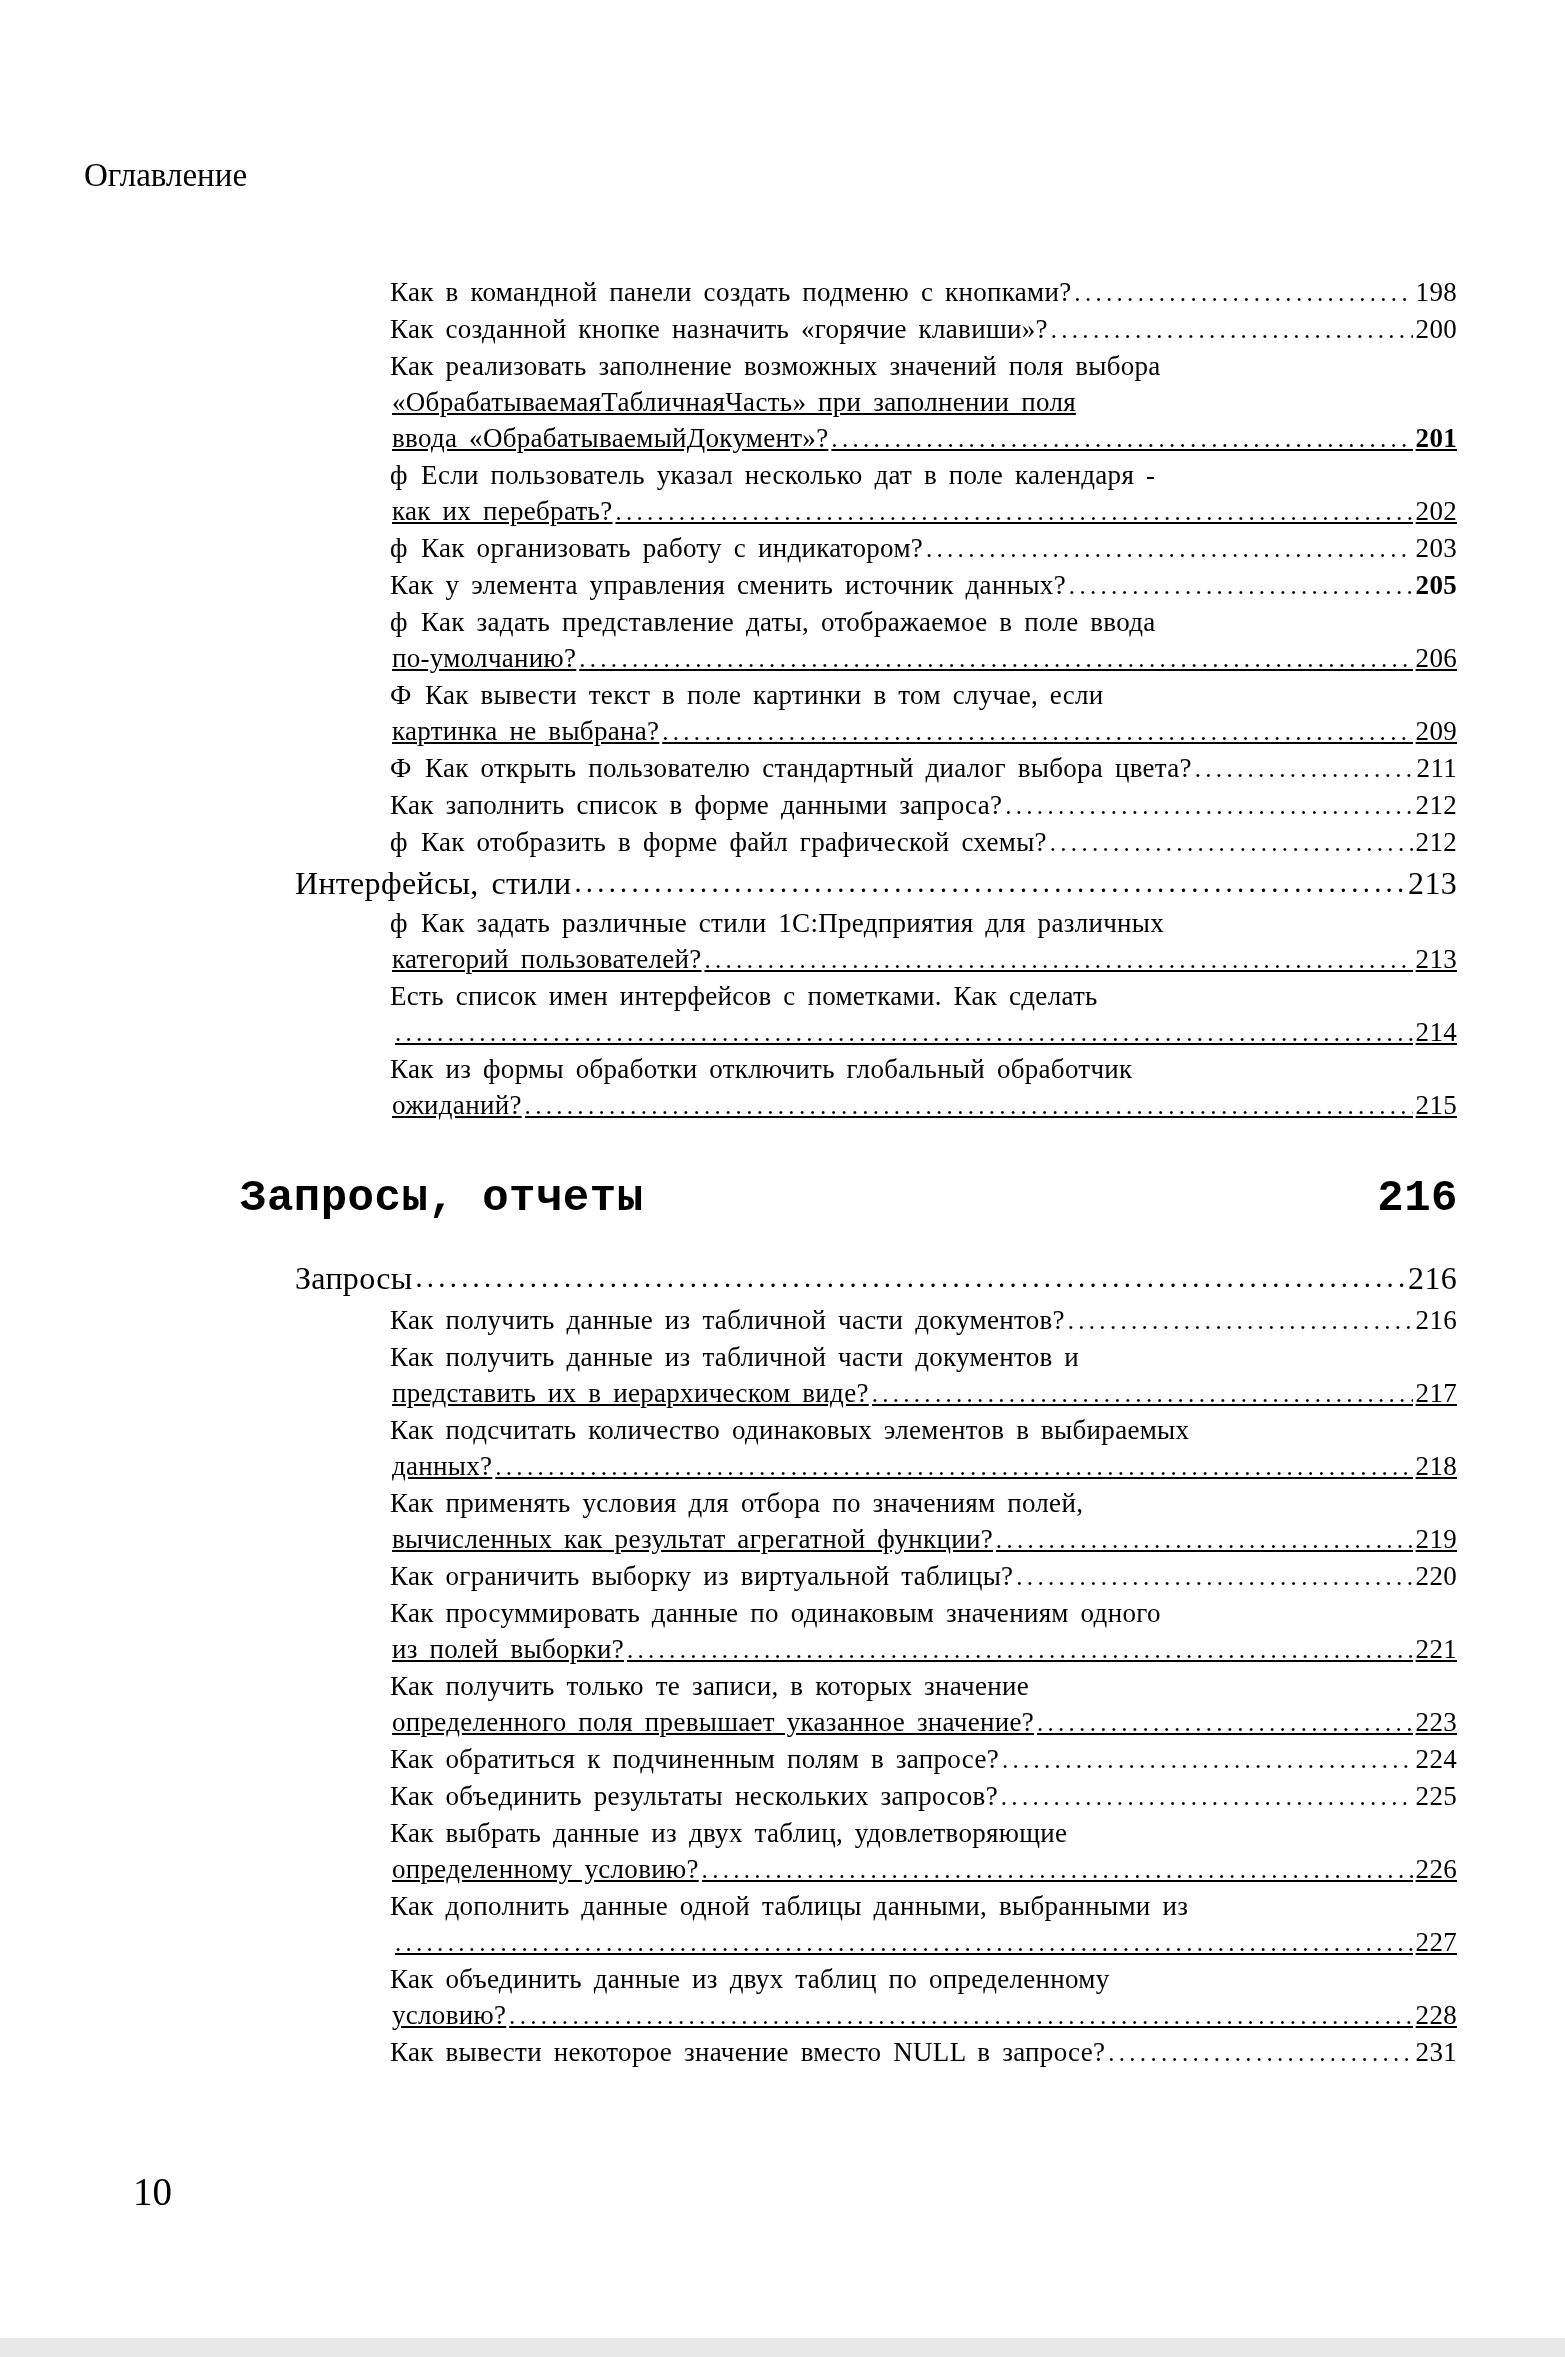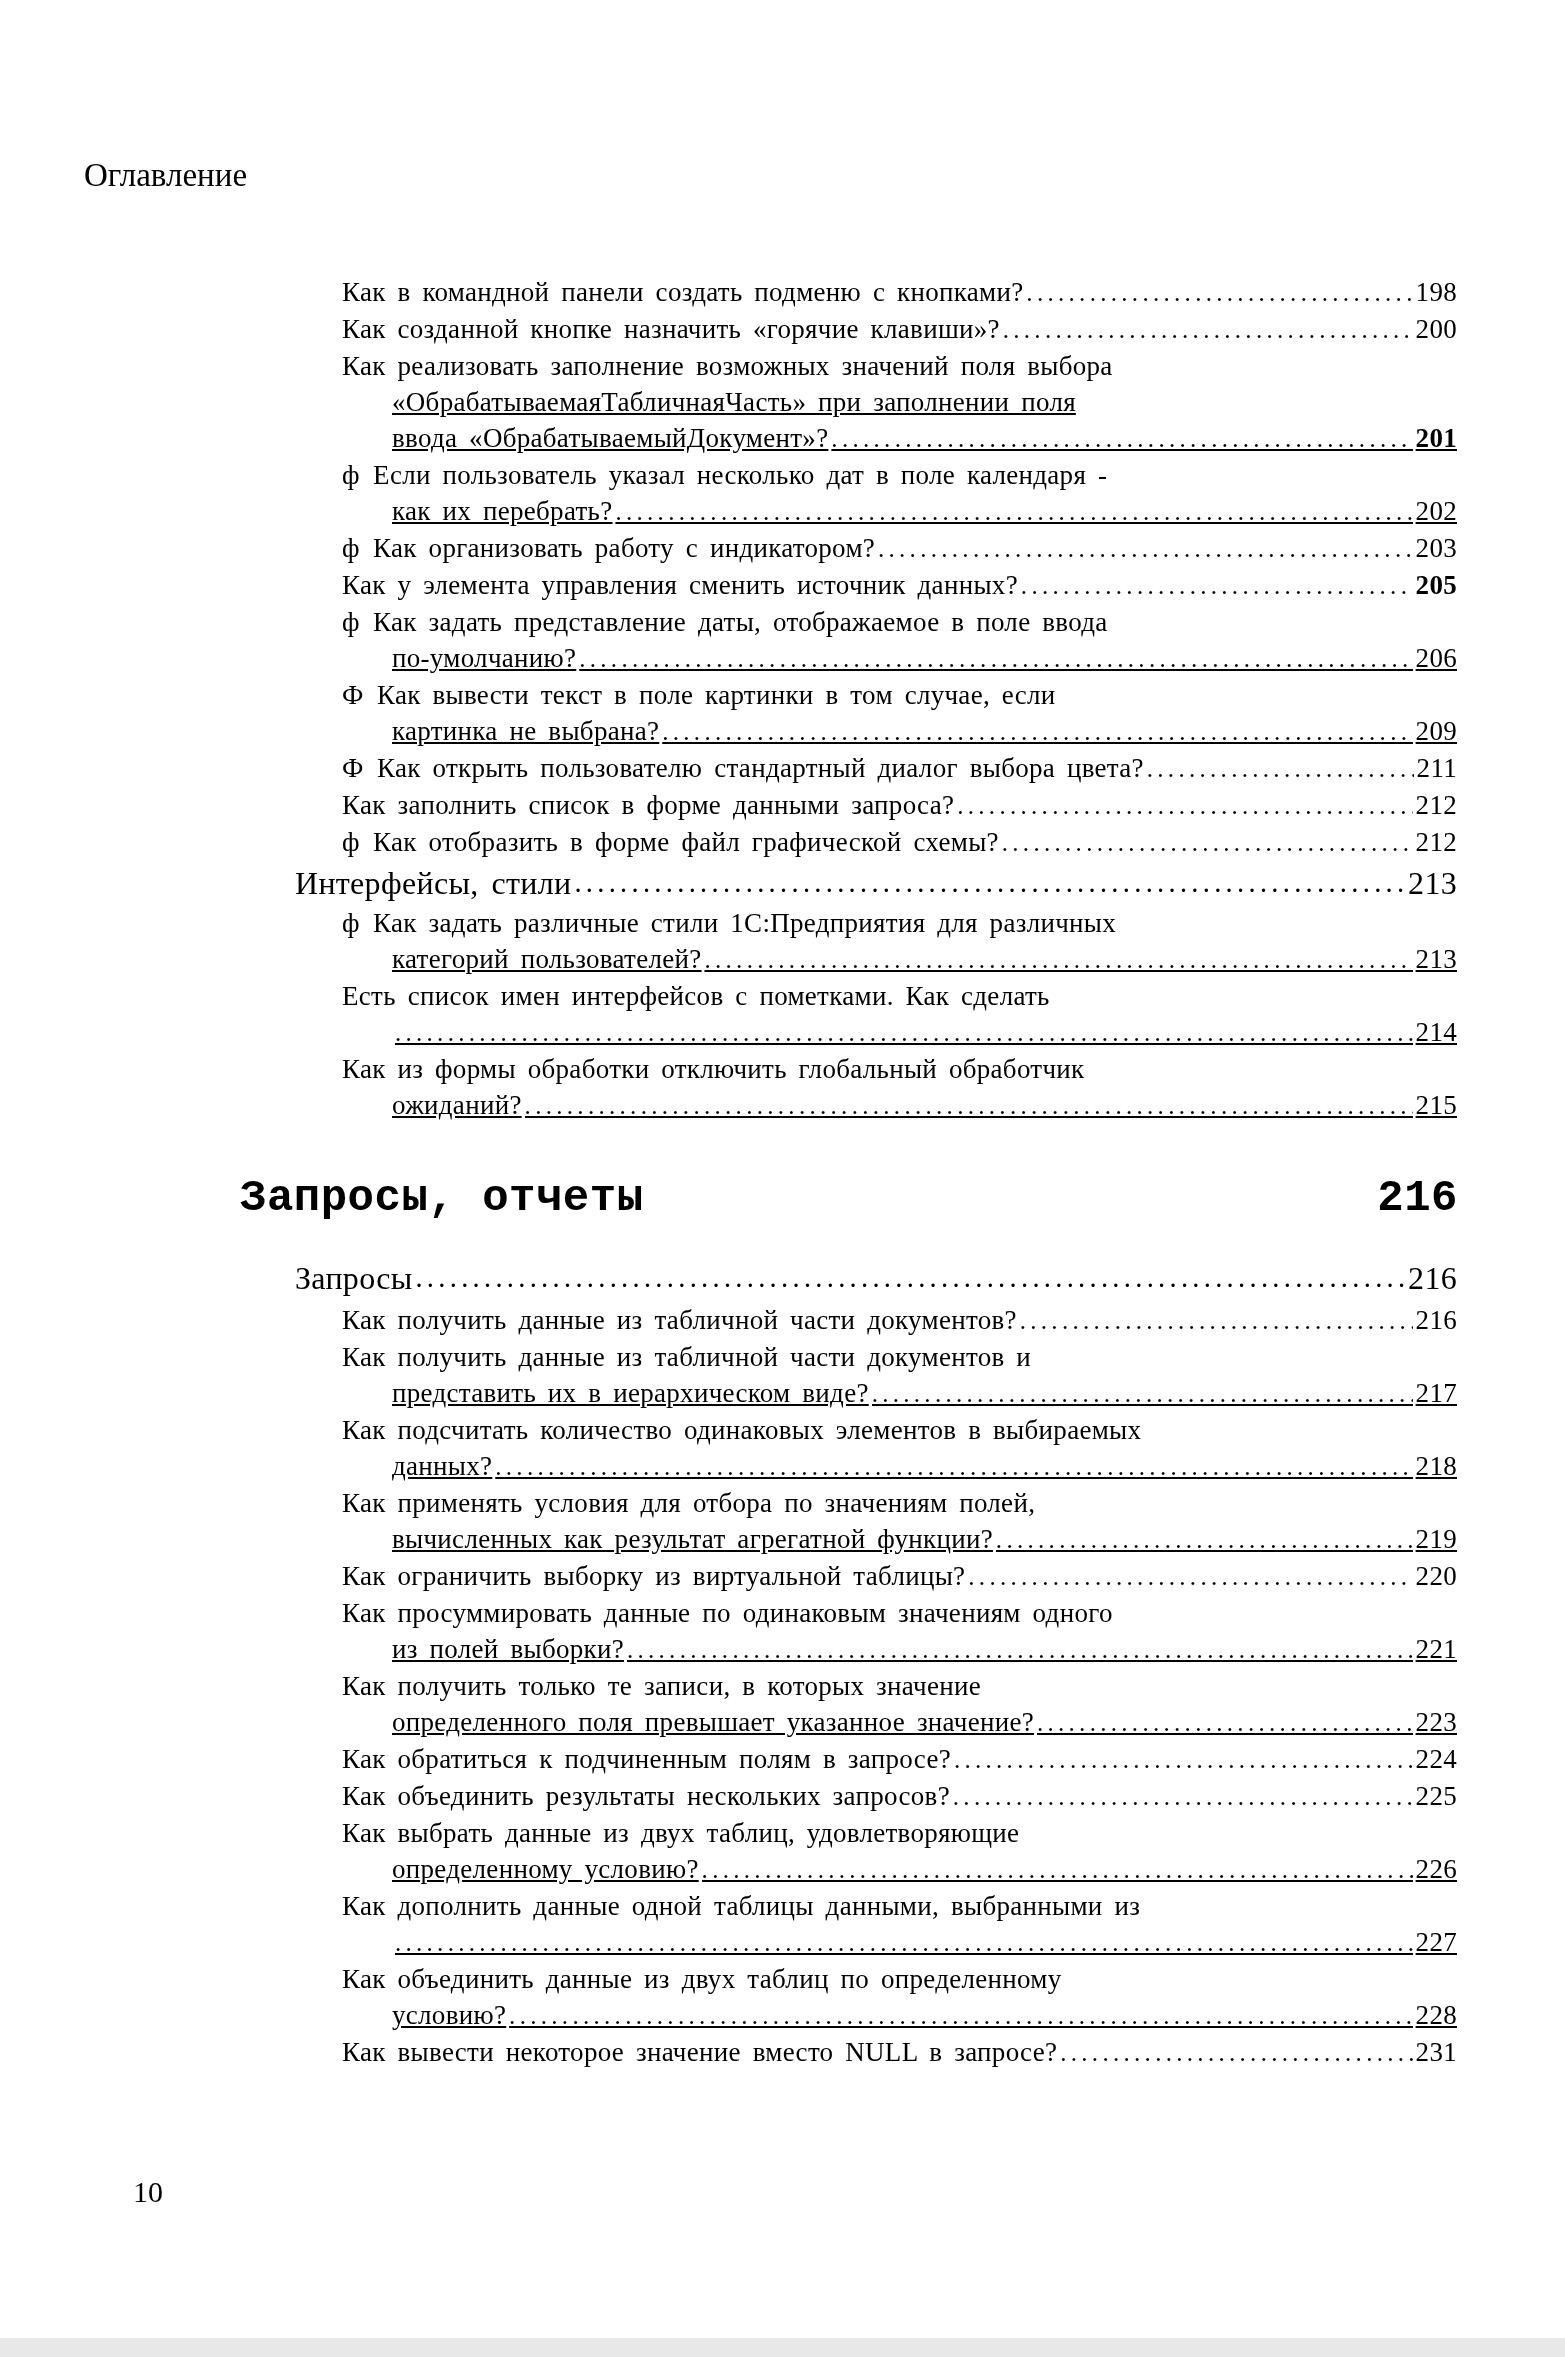--- a/index.html
+++ b/index.html
@@ -19,21 +19,21 @@
     position:absolute;left:0;width:1457px;
   }
   #block1{top:274px;}
   #block2{top:1254px;}
   .toc-row{
     display:flex;align-items:baseline;
     font-size:27px;line-height:36px;
     word-spacing:4.8px;letter-spacing:0.3px;
   }
   #block2 .toc-row{line-height:36px;}
-  .toc-row.entry{padding-left:342px;}
+  .toc-row.entry{padding-left:342px;margin-left:48px;}
   .toc-row.cont{padding-left:392px;text-decoration:underline;}
   .toc-row.section{padding-left:295px;font-size:32px;line-height:44px;align-items:flex-end;}
   #block2 .toc-row.section{line-height:48px;}
   .bullet{margin-right:13.3px;}
   .leader{
     flex:1;overflow:hidden;white-space:nowrap;
     letter-spacing:4.3px;font-size:25px;margin:0 2.9px;
     word-spacing:0;
   }
   .section .leader{font-size:28.5px;}
@@ -42,21 +42,21 @@
   .chapter-row{
     position:absolute;left:240px;right:108px;top:1172px;
     display:flex;align-items:baseline;
     font-family:Liberation Mono, monospace;
     font-weight:bold;font-size:44px;line-height:53px;
     letter-spacing:0.5px;
   }
   .chapter-spacer{flex:1;}
   .folio{
     position:absolute;left:133px;top:2174px;
-    font-size:30px;line-height:36px;
+    font-size:39px;line-height:36px;
   }
 </style>
 </head>
 <body>
 
 <div class="page">
 
   <div class="doc-header">Оглавление</div>
 
   <div class="toc" id="block1">

